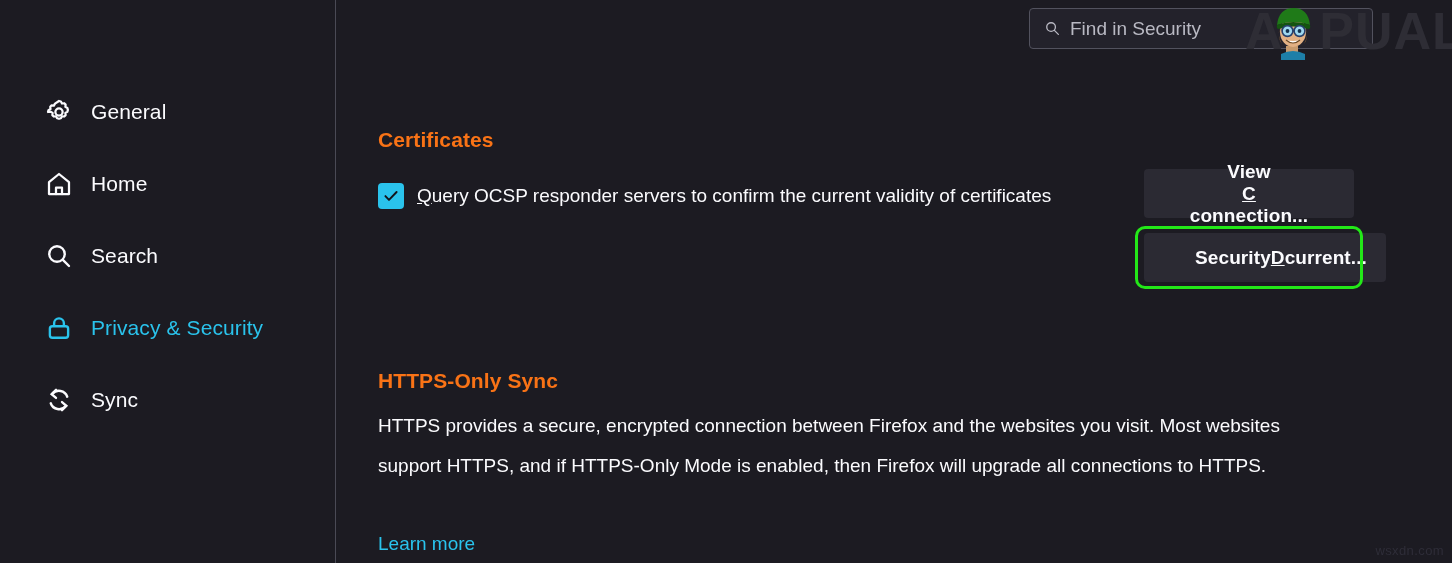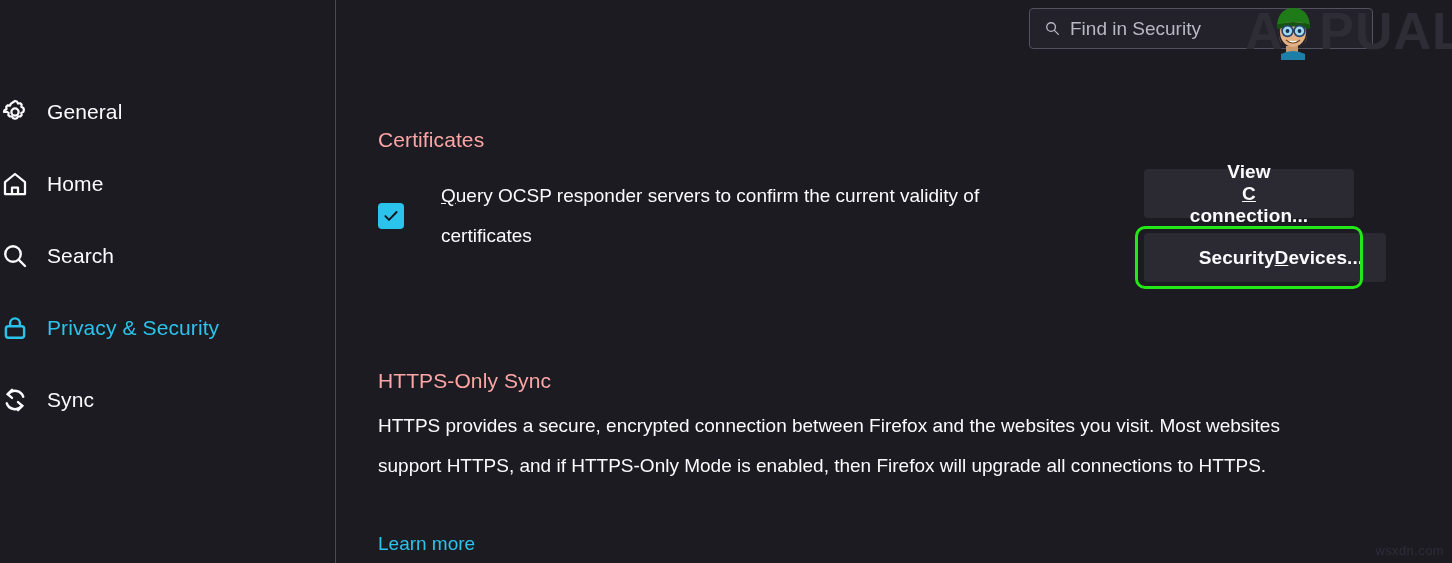--- a/index.html
+++ b/index.html
@@ -33,20 +33,21 @@
     position: absolute;
     left: 0;
     top: 92px;
     width: 336px;
   }
   .nav-item {
     display: flex;
     align-items: center;
     height: 40px;
     margin-bottom: 32px;
+    padding-left: 44px;
     box-sizing: border-box;
     cursor: default;
   }
   .nav-icon {
     width: 30px;
     height: 30px;
     flex: 0 0 30px;
     display: flex;
     align-items: center;
     justify-content: center;
@@ -89,22 +90,22 @@
   #search-placeholder {
     font-size: 19px;
     color: #b9b9c3;
     white-space: nowrap;
   }
 
   
   .section-title {
     position: absolute;
     font-size: 21px;
-    font-weight: normal;
-    color: #fca5a5;
+    font-weight: bold;
+    color: #f97316;
     letter-spacing: 0.1px;
     white-space: nowrap;
   }
   #certificates-title { left: 41px; top: 128px; }
   #https-title        { left: 41px; top: 369px; }
 
   
   #ocsp-row {
     position: absolute;
     left: 41px;
@@ -122,21 +123,20 @@
     margin-right: 13px;
     display: flex;
     align-items: center;
     justify-content: center;
     cursor: default;
   }
   #ocsp-label {
     font-size: 19px;
     line-height: 40px;
     color: #fbfbfe;
-    margin-left: 24px;
   }
   #ocsp-label .accel { text-decoration: underline; }
 
   
   .btn {
     position: absolute;
     background: #2b2a33;
     border: none;
     border-radius: 4px;
     color: #fbfbfe;
@@ -318,21 +318,21 @@
 
     <div class="btn" id="view-certificates-button">
         <span>View </span>
         <span class="accel">C</span>
         <span>connection...</span>
       </div>
 
     <div class="btn" id="security-devices-button">
         <span>Security </span>
         <span class="accel">D</span>
-        <span>evices...</span>
+        <span>current...</span>
       </div>
 
     <div id="security-devices-highlight"></div>
 
     <div class="section-title" id="https-title">HTTPS-Only Sync</div>
     <div id="https-desc">HTTPS provides a secure, encrypted connection between Firefox and the websites you visit. Most websites support HTTPS, and if HTTPS-Only Mode is enabled, then Firefox will upgrade all connections to HTTPS.</div>
     <a id="learn-more-link" href="#">Learn more</a>
 
   </div>
 

